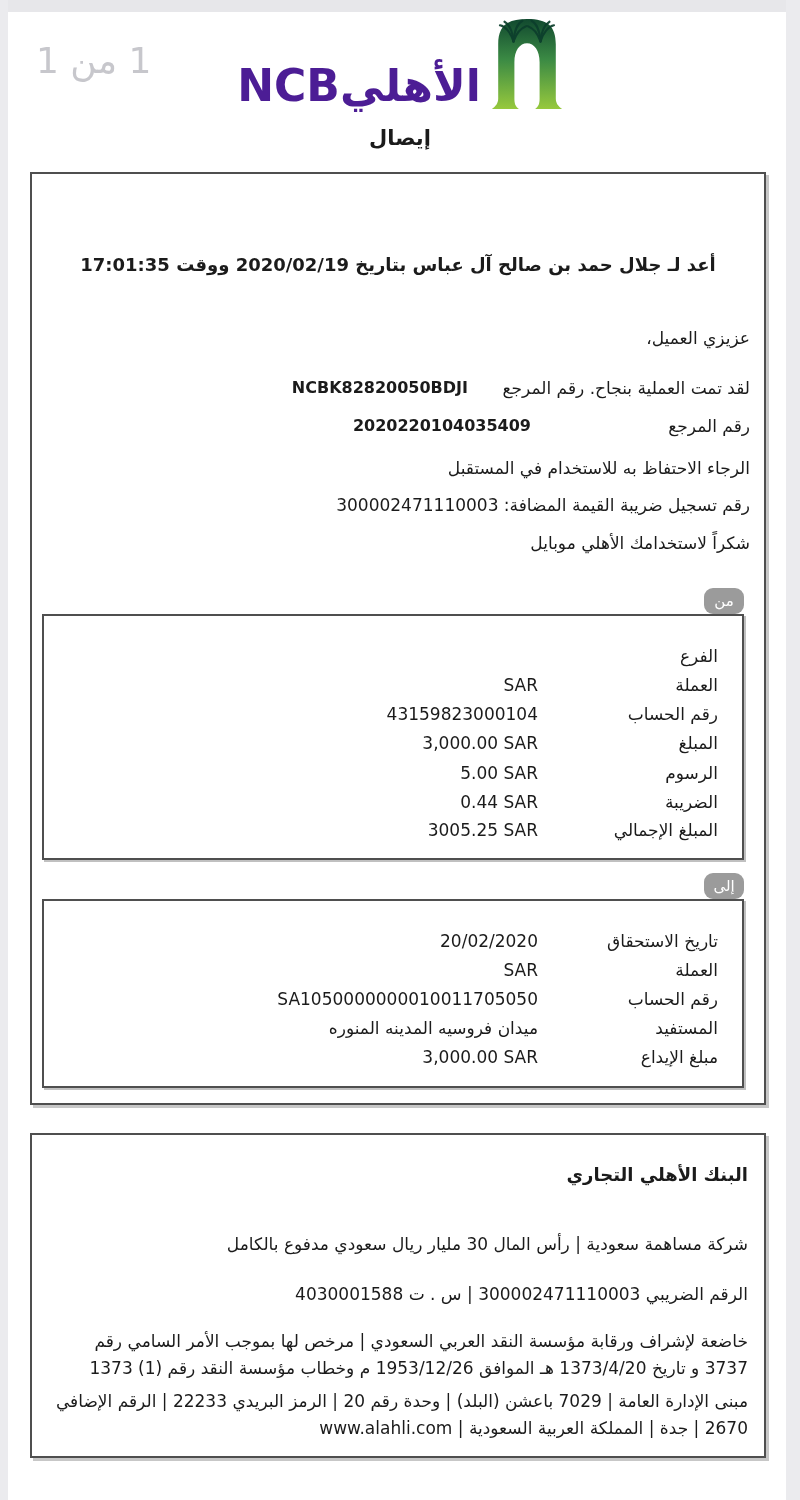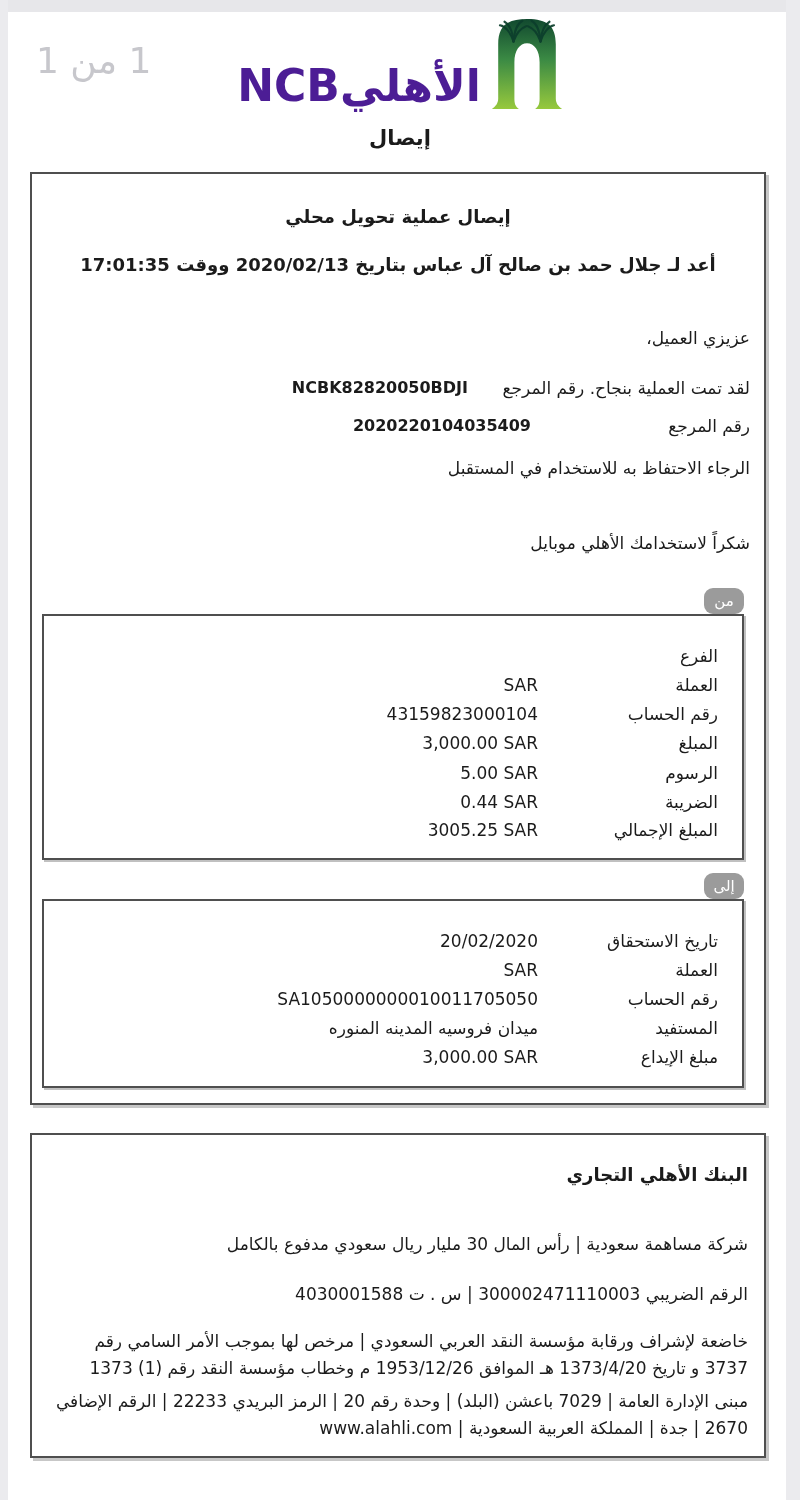--- a/index.html
+++ b/index.html
@@ -97,32 +97,32 @@
       <path d="M55,27 C54,14 51,7 45,4"></path>
       <path d="M55,27 C52,18 47,12 41,10"></path>
     </g>
   </svg>
 </div>
 
 <div class="doc-type">إيصال</div>
 
 <div class="pdf-box main-box">
 
-  <div class="center-line" style="top:32px;">إيصال عملية تحويل محلي</div>
-  <div class="center-line" style="top:80px;">أعد لـ جلال حمد بن صالح آل عباس بتاريخ 2020/02/13 ووقت 17:01:35</div>
+  <div class="center-line" style="top:80px;">أعد لـ جلال حمد بن صالح آل عباس بتاريخ 2020/02/19 ووقت 17:01:35</div>
 
   <div class="r-line" style="top:154px;">عزيزي العميل،</div>
 
   <div class="r-line" style="top:204px;">لقد تمت العملية بنجاح. رقم المرجع</div>
   <div class="ref-value" style="top:204px;right:296px;">NCBK82820050BDJI</div>
 
   <div class="r-line" style="top:242px;">رقم المرجع</div>
   <div class="ref-value" style="top:242px;right:233px;">2020220104035409</div>
 
   <div class="r-line" style="top:284px;">الرجاء الاحتفاظ به للاستخدام في المستقبل</div>
+  <div class="r-line" style="top:321px;">رقم تسجيل ضريبة القيمة المضافة: 300002471110003</div>
   <div class="r-line" style="top:359px;">شكراً لاستخدامك الأهلي موبايل</div>
 
   <div class="section-tab" style="top:414px;">من</div>
   <div class="sub-box from-box">
     <div class="kv-row" style="top:30px;">
       <span class="kv-label">الفرع</span>
       <span class="kv-value"></span>
     </div>
     <div class="kv-row" style="top:59px;">
       <span class="kv-label">العملة</span>

